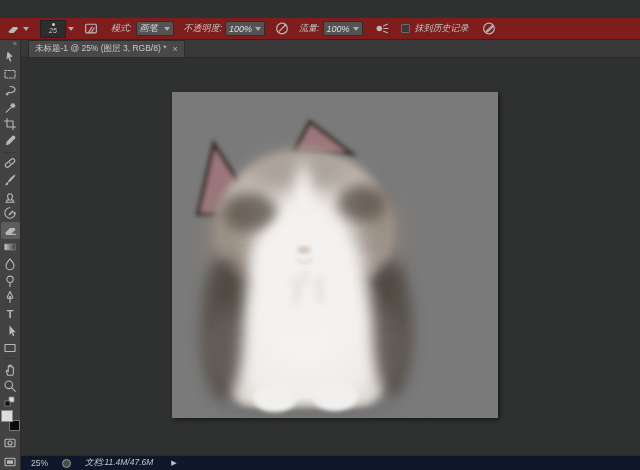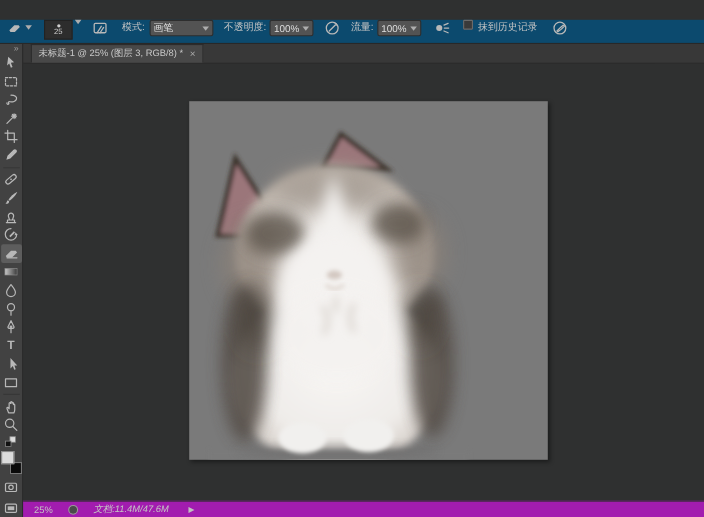--- a/index.html
+++ b/index.html
@@ -10,21 +10,21 @@
   
   .menubar { position:absolute; left:0; top:0; width:640px; height:18px;
     background:#3d3d3d; border-bottom:1px solid #2a2a2a; display:flex; align-items:center; }
   .ps-logo { color:#3aa7e0; font-weight:bold; font-size:11px; padding:0 8px 0 6px; letter-spacing:0; }
   .menu-item { font-size:9px; color:#cccccc; padding:0 7px; line-height:18px; cursor:default; white-space:nowrap; }
   .menu-overflow { position:absolute; right:3px; top:3px; width:15px; height:10px; background:#505050;
     border:1px solid #2c2c2c; border-radius:2px; font-size:7px; line-height:8px; text-align:center; color:#bbb; }
 
   
   .optionsbar { position:absolute; left:0; top:18px; width:640px; height:22px;
-    background:#0c4a6e; border-bottom:1px solid #282828; display:flex; align-items:flex-start; font-size:9px; }
+    background:#7f1d1d; border-bottom:1px solid #282828; display:flex; align-items:center; font-size:9px;font-style:italic; }
   .opt-label { color:#c4c4c4; white-space:nowrap; }
   .opt-box { height:15px; background:#535353; border:1px solid #2e2e2e; border-radius:2px;
     display:flex; align-items:center; padding:0 3px; gap:3px; color:#dedede; }
   .caret-down { width:0; height:0; border-left:3px solid transparent; border-right:3px solid transparent;
     border-top:4px solid #adadad; }
   .tool-preset { display:flex; align-items:center; gap:2px; margin-left:5px; }
   .brush-preview { width:26px; height:18px; background:#2d2d2d; border:1px solid #222;
     display:flex; flex-direction:column; align-items:center; justify-content:center; margin-left:11px; }
   .brush-preview .dot { width:3px; height:3px; border-radius:50%; background:#cfcfcf; margin-bottom:1px; }
   .brush-preview .num { font-size:7px; color:#cfcfcf; line-height:7px; }
@@ -50,21 +50,21 @@
   .swatches { position:relative; width:19px; height:22px; margin-top:2px; }
   .sw-bg { position:absolute; right:0; bottom:0; width:11px; height:11px; background:#0a0a0a; border:1px solid #777; }
   .sw-fg { position:absolute; left:0; top:0; width:12px; height:12px; background:#dcdcdc; border:1px solid #8a8a8a; }
 
   
   .workspace { position:absolute; left:21px; top:58px; width:619px; height:397px; background:#2f3030; }
   .canvas { position:absolute; left:151px; top:34px; width:326px; height:326px; background:#7a7a7a;
     box-shadow:2px 2px 4px rgba(0,0,0,.45); overflow:hidden; }
 
   
-  .statusbar { position:absolute; left:21px; top:455px; width:619px; height:15px; background:#a21caf;
+  .statusbar { position:absolute; left:21px; top:455px; width:619px; height:15px; background:#0f172a;
     border-top:1px solid #2b2b2b; display:flex; align-items:center; font-size:8.5px; color:#c4c4c4; }
   .status-zoom { margin-left:10px; }
   .status-circle { width:9px; height:9px; border-radius:50%; border:1px solid #9a9a9a; background:#4a4a4a; margin-left:14px; }
   .status-doc { margin-left:14px;font-style:italic; }
   .status-arrow { margin-left:18px; font-size:7px; color:#c0c0c0; }
 
   .icon-stroke { stroke:#b8b8b8; fill:none; stroke-width:1.1; stroke-linecap:round; stroke-linejoin:round; }
   .icon-fill { fill:#b8b8b8; }
   .type-glyph { color:#b8b8b8; font-size:11px; font-weight:bold; line-height:11px; }
 </style>
@@ -84,21 +84,21 @@
     <div class="brush-preview">
       <span class="dot"></span>
       <span class="num">25</span>
     </div>
     <span class="caret-down" style="margin-left:2px"></span>
     <svg width="16" height="15" viewBox="0 0 14 14" style="margin-left:9px">
       <rect class="icon-stroke" x="2" y="3" width="10" height="8" rx="1"></rect>
       <path class="icon-stroke" d="M4.5 11 L8 5.5 M7 11 L10 6.5"></path>
     </svg>
     <span class="opt-label" style="margin-left:12px">模式:</span>
-    <div class="opt-box" style="margin-left:4px; width:58px; justify-content:space-between">
+    <div class="opt-box" style="margin-left:4px; width:38px; justify-content:space-between">
       <span>画笔</span>
       <span class="caret-down"></span>
     </div>
     <span class="opt-label" style="margin-left:10px">不透明度:</span>
     <div class="opt-box" style="margin-left:3px">
       <span>100%</span>
       <span class="caret-down"></span>
     </div>
     <svg width="16" height="15" viewBox="0 0 14 14" style="margin-left:9px">
       <circle class="icon-stroke" cx="7" cy="7" r="5"></circle>

